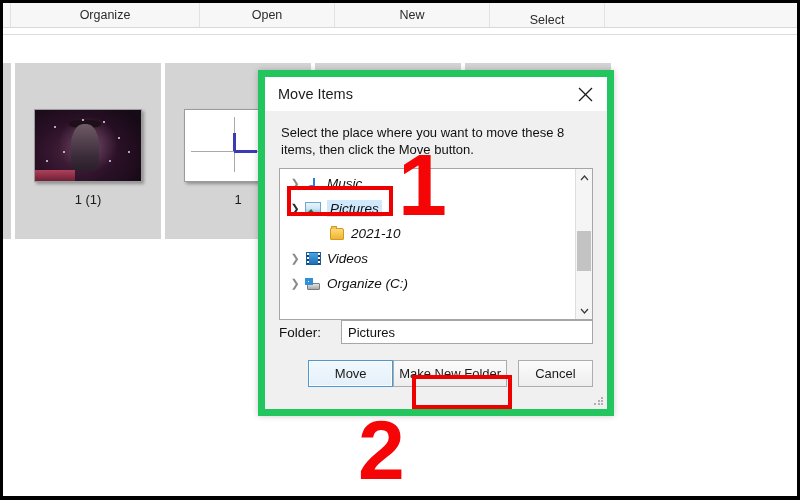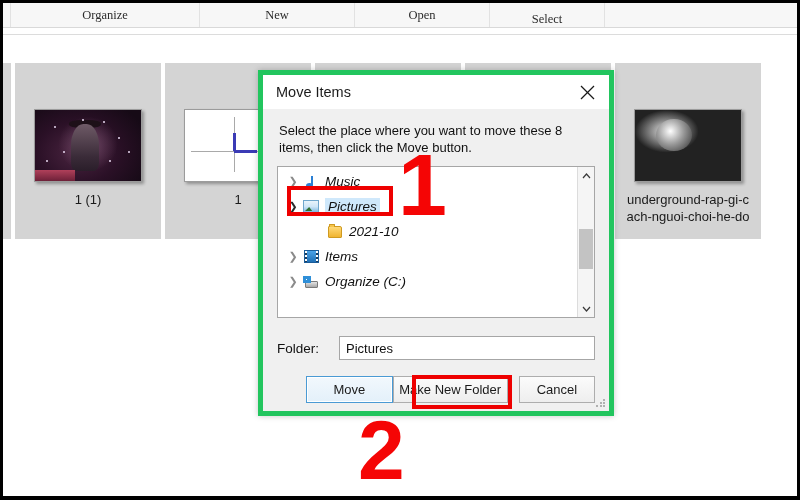--- a/index.html
+++ b/index.html
@@ -29,21 +29,20 @@
   .frame-left { position:absolute; left:0; top:0; width:3px; height:500px; background:#000; z-index:60;}
   .frame-right { position:absolute; right:0; top:0; width:3px; height:500px; background:#000; z-index:60;}
 
   
   .ribbon {
     position:absolute; left:3px; top:3px; width:794px; height:24px;
     background:#f7f7f7;
     border-bottom:1px solid #d9d9d9;
     display:flex;
     align-items:flex-start;
-    font-family:Liberation Serif, serif;
   }
   .ribbon-group {
     height:24px;
     border-right:1px solid #e2e2e2;
     display:flex; align-items:center; justify-content:center;
     font-size:12.5px; color:#2b2b2b;
     box-sizing:border-box;
   }
   .ribbon-g0 { width:8px; border-right:1px solid #e2e2e2;}
   .ribbon-g1 { width:189px;}
@@ -179,21 +178,21 @@
     width:100%; height:100%;
     background:linear-gradient(180deg,#2a1424 0%, #120a12 70%, #0a050a 100%);
   }
 
   
   .dialog {
     position:absolute;
     left:258px; top:70px;
     width:356px; height:346px;
     background:#f0f0f0;
-    border:5px solid #22c55e;
+    border:7px solid #22c55e;
     box-shadow:0 0 6px rgba(0,0,0,0.22);
     z-index:30;
     box-sizing:border-box;
     font-size:13px;
     color:#111;
   }
   .dlg-titlebar {
     height:34px;
     background:#ffffff;
     display:flex; align-items:center;
@@ -326,21 +325,20 @@
   .tree-scroll .sb-up { position:absolute; top:0; left:0; right:0;}
   .tree-scroll .sb-down { position:absolute; bottom:0; left:0; right:0;}
   .tree-scroll .sb-thumb {
     position:absolute; left:1px; right:1px; top:62px; height:40px;
     background:#c3c3c3;
   }
 
   
   .folder-row {
     display:flex; align-items:center;
-    margin-top:18px;
     justify-content:flex-end;
   }
   .folder-label {
     font-size:13.5px; color:#111; width:62px;
   }
   .folder-input {
     flex:1; height:24px;
     border:1px solid #a6a6a6;
     background:#ffffff;
     font-family:"Liberation Sans", sans-serif;
@@ -416,25 +414,25 @@
   <div class="frame-top"></div>
   <div class="frame-bottom"></div>
   <div class="frame-left"></div>
   <div class="frame-right"></div>
 
   <div class="ribbon">
     <div class="ribbon-group ribbon-g0"></div>
     <div class="ribbon-group ribbon-g1">
       <span>Organize</span>
     </div>
+    <div class="ribbon-group ribbon-g3">
+      <span>Open</span>
+    </div>
     <div class="ribbon-group ribbon-g2">
       <span>New</span>
-    </div>
-    <div class="ribbon-group ribbon-g3">
-      <span>Open</span>
     </div>
     <div class="ribbon-group ribbon-g4">
       <span>Select</span>
     </div>
     <div class="ribbon-group ribbon-g5"></div>
   </div>
   <div class="ribbon-underline"></div>
 
   <div class="content">
     <div class="tile-row">
@@ -483,28 +481,20 @@
         <div class="tile-thumb">
           <div class="art-red">
             <div class="singer"></div>
             <div class="arm"></div>
             <div class="crowd"></div>
           </div>
         </div>
         <div class="tile-label">100-thuat-ngu-trong-rap-cuc-chat-nguoi-choi-he-underground (15)</div>
       </div>
 
-      <div class="tile">
-        <div class="tile-thumb">
-          <div class="art-bw">
-              <div class="disc"></div>
-            </div>
-        </div>
-        <div class="tile-label">underground-rap-gi-cach-nguoi-choi-he-do</div>
-      </div>
 
     </div>
   </div>
 
   <div class="dialog">
 
     <div class="dlg-titlebar">
       <span class="dlg-title">Move Items</span>
       <div class="dlg-close">
         <svg width="15" height="15" viewBox="0 0 15 15" aria-hidden="true">
@@ -543,21 +533,21 @@
               </span>
             <span class="tlabel">2021-10</span>
           </div>
 
 
           <div class="tree-row">
             <span class="expander">❯</span>
             <span class="tico">
                 <span class="ico-video"></span>
               </span>
-            <span class="tlabel">Items</span>
+            <span class="tlabel">Videos</span>
           </div>
 
           <div class="tree-row">
             <span class="expander">❯</span>
             <span class="tico">
                 <span class="ico-drive-c"></span>
               </span>
             <span class="tlabel">Organize (C:)</span>
           </div>
 

